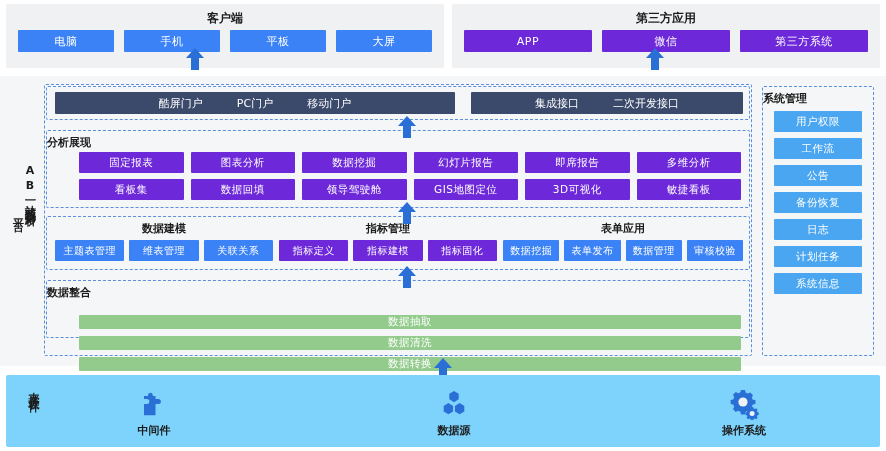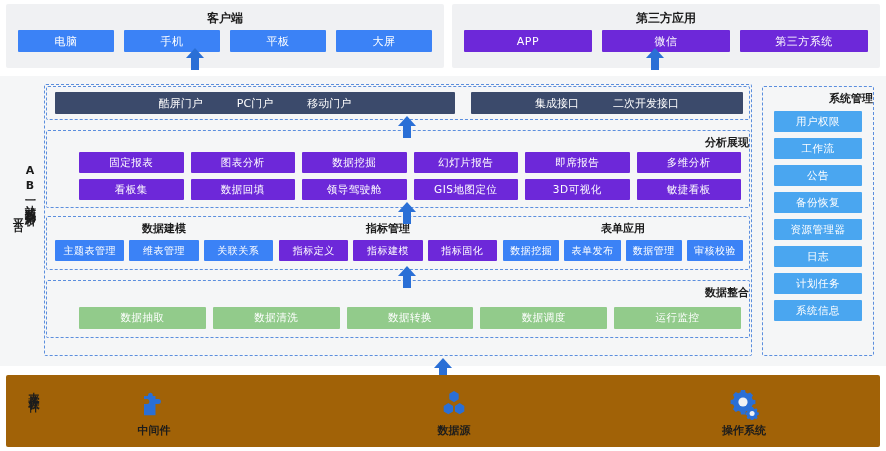--- a/index.html
+++ b/index.html
@@ -112,21 +112,21 @@
 
   
   #analysis-block {
     position: absolute; left: 46px; top: 54px;
     width: 704px; height: 78px;
     border: 1px dashed #5b8ede;
     border-radius: 2px;
   }
   .block-title {
     position: absolute; top: 4px; left: 0; width: 100%;
-    text-align: right; font-size: 11px; font-weight: bold; color: #1c1c1c;
+    text-align: left; font-size: 11px; font-weight: bold; color: #1c1c1c;
   }
   .grid-row {
     position: absolute; left: 8px; right: 8px;
     display: flex; gap: 7px; margin-left: 24px;
   }
   .grid-row .pill { flex: 1; height: 21px; font-size: 10.5px; }
   #analysis-r1 { top: 21px; }
   #analysis-r2 { top: 48px; }
 
   
@@ -151,21 +151,21 @@
   #mg-form      { left: 456px; width: 240px; }
 
   
   #integration-block {
     position: absolute; left: 46px; top: 204px;
     width: 704px; height: 58px;
     border: 1px dashed #5b8ede;
     border-radius: 2px;
     padding-left: 28px;
   }
-  #integration-row { top: 26px; }
+  #integration-row { top: 34px; flex-direction: column; }
   #integration-row .pill { height: 22px; font-size: 10.5px; }
   .pill.green { background: #92cb8b; }
 
   
   #sysmgmt-block {
     position: absolute; left: 762px; top: 10px;
     width: 112px; height: 270px;
     border: 1px dashed #5b8ede;
     border-radius: 2px;
   }
@@ -178,21 +178,21 @@
 
   
   #arrow-p1 { left: 398px; top: 40px; }
   #arrow-p2 { left: 398px; top: 126px; }
   #arrow-p3 { left: 398px; top: 190px; }
 
   
   .bottom-zone {
     position: absolute; left: 6px; top: 375px;
     width: 874px; height: 72px;
-    background: #a16207;
+    background: #7dd3fc;
     border-radius: 2px;
   }
   #arrow-bottom { position: absolute; left: 434px; top: 358px; }
 
   .vlabel-support {
     position: absolute; left: 22px; top: 8px;
     writing-mode: vertical-rl; text-orientation: upright;
     font-size: 11px; font-weight: bold; color: #1c1c1c;
     letter-spacing: 3px; line-height: 1;
   }
@@ -324,21 +324,20 @@
     </div>
   </div>
 
   <div id="sysmgmt-block">
     <div class="block-title">系统管理</div>
     <div id="sysmgmt-list">
       <div class="pill lightblue">用户权限</div>
       <div class="pill lightblue">工作流</div>
       <div class="pill lightblue">公告</div>
       <div class="pill lightblue">备份恢复</div>
-      <div class="pill lightblue">资源管理器</div>
       <div class="pill lightblue">日志</div>
       <div class="pill lightblue">计划任务</div>
       <div class="pill lightblue">系统信息</div>
     </div>
   </div>
 
   <div class="uparrow" id="arrow-p1">
     <div class="shaft"></div>
       <div class="head"></div>
   </div>

